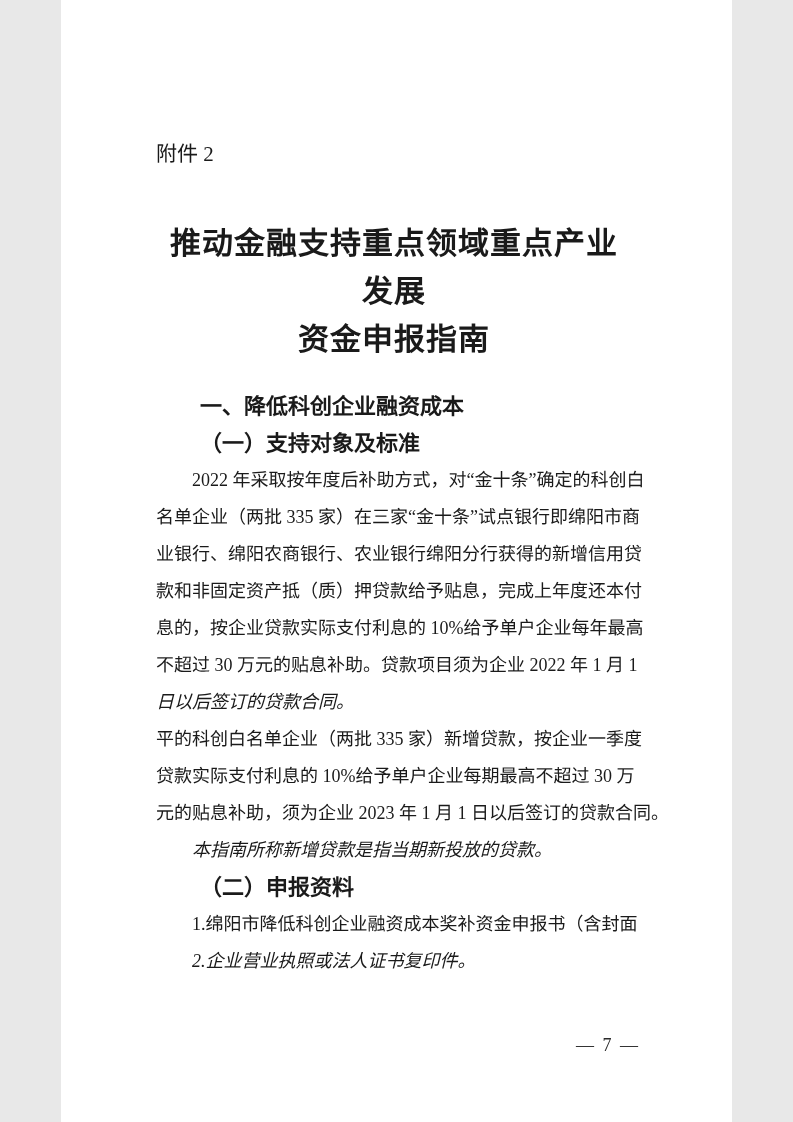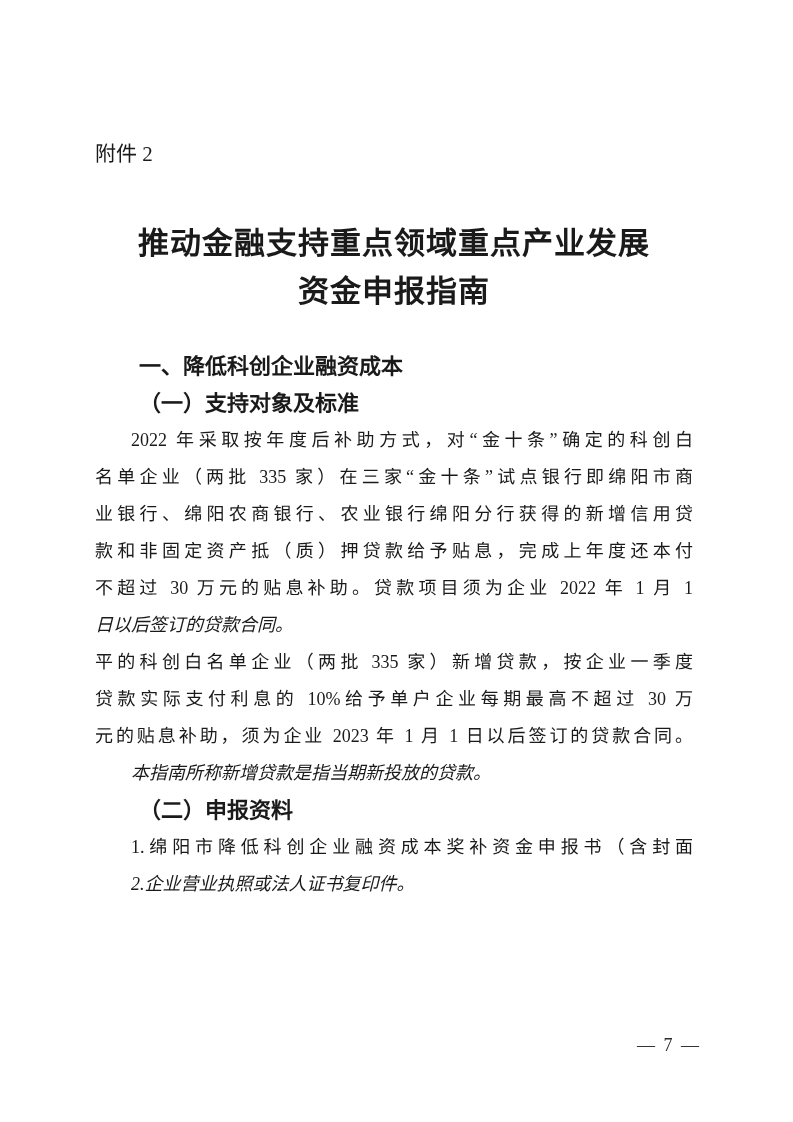--- a/index.html
+++ b/index.html
@@ -2,21 +2,21 @@
 <html lang="zh-CN"><head>
 <meta charset="utf-8">
 <style>
   html, body {
     margin: 0;
     padding: 0;
     background: #e8e8e8;
   }
   .page {
     position: relative;
-    width: 793px;
+    width: 671px;
     height: 1122px;
     margin: 0 auto;
     background: #ffffff;
     color: #1a1a1a;
     box-sizing: border-box;
     padding: 140px 100px 0 95px;
     font-family: "Liberation Serif", "DejaVu Serif", serif;
     overflow: hidden;
   }
   .attachment {
@@ -28,21 +28,21 @@
     margin: 52px 0 16px 0;
     font-size: 31px;
     line-height: 48px;
     font-weight: bold;
     text-align: center;
     font-family: "Liberation Serif", "DejaVu Serif", serif;
     letter-spacing: 1px;
   }
   .doc-title .title-line { display: block; }
   .doc-body {
-    margin-top: 32px;
+    margin-top: 24px;
   }
   .h-sans {
     font-family: "Liberation Sans", "DejaVu Sans", sans-serif;
     font-weight: bold;
     font-size: 22px;
     line-height: 37px;
     text-indent: 2em;
   }
   .h-kai {
     font-family: "Liberation Serif", "DejaVu Serif", serif;
@@ -90,20 +90,21 @@
   <div class="doc-body">
 
     <div class="h-sans">一、降低科创企业融资成本</div>
 
     <div class="h-kai">（一）支持对象及标准</div>
 
     <div class="line ind">2022 年采取按年度后补助方式，对“金十条”确定的科创白</div>
     <div class="line">名单企业（两批 335 家）在三家“金十条”试点银行即绵阳市商</div>
     <div class="line">业银行、绵阳农商银行、农业银行绵阳分行获得的新增信用贷</div>
     <div class="line">款和非固定资产抵（质）押贷款给予贴息，完成上年度还本付</div>
+    <div class="line">息的，按企业贷款实际支付利息的 10%给予单户企业每年最高</div>
     <div class="line">不超过 30 万元的贴息补助。贷款项目须为企业 2022 年 1 月 1</div>
     <div class="line last">日以后签订的贷款合同。</div>
 
     <div class="line">平的科创白名单企业（两批 335 家）新增贷款，按企业一季度</div>
     <div class="line">贷款实际支付利息的 10%给予单户企业每期最高不超过 30 万</div>
     <div class="line">元的贴息补助，须为企业 2023 年 1 月 1 日以后签订的贷款合同。</div>
 
     <div class="line last ind">本指南所称新增贷款是指当期新投放的贷款。</div>
 
     <div class="h-kai">（二）申报资料</div>

